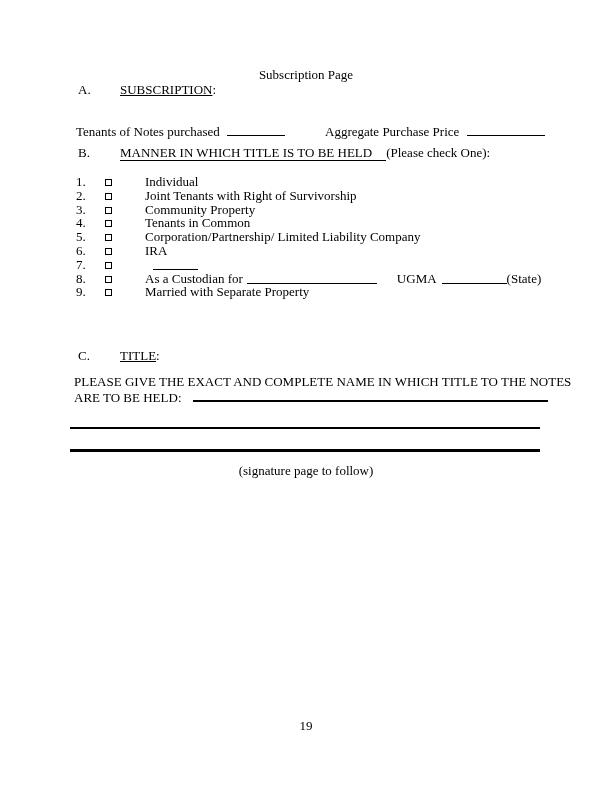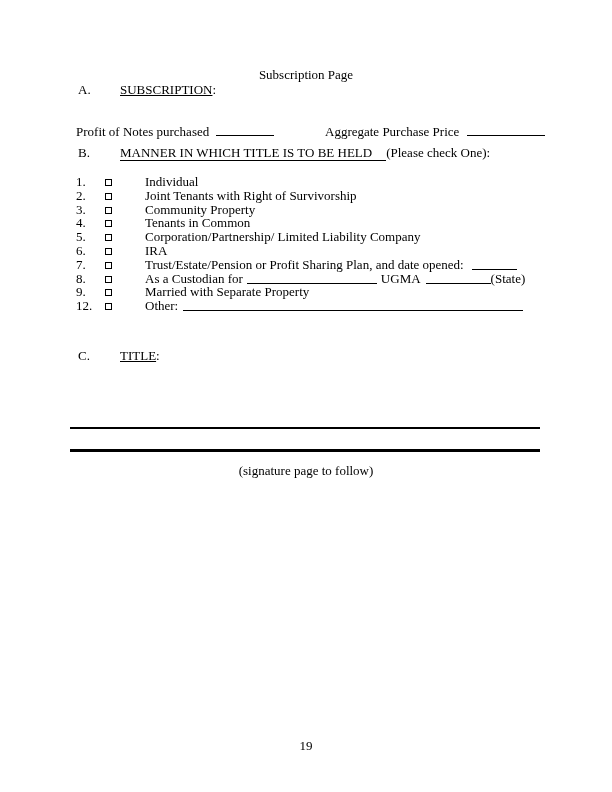--- a/index.html
+++ b/index.html
@@ -40,21 +40,21 @@
 
 <div class="page">
 
   <div class="abs center" style="top:67px;">Subscription Page</div>
 
   <div class="abs" style="left:78px; top:82px;">
     <span class="sec-letter">A.</span><span class="u">SUBSCRIPTION</span><span>:</span>
   </div>
 
   <div class="abs" style="left:76px; top:124px;">
-    <span>Profit of Notes purchased</span>
+    <span>Tenants of Notes purchased</span>
     <span class="blank" style="width:58px; margin-left:4px;"></span>
   </div>
   <div class="abs" style="left:325px; top:124px;">
     <span>Aggregate Purchase Price</span>
     <span class="blank" style="width:78px; margin-left:4px;"></span>
   </div>
 
   <div class="abs" style="left:78px; top:145px;">
     <span class="sec-letter">B.</span><span class="u-pad">MANNER IN WHICH TITLE IS TO BE HELD</span><span>(Please check One):</span>
   </div>
@@ -93,56 +93,54 @@
 
     <div class="opt-row">
       <span class="opt-num">6.</span>
       <span class="opt-box-col"><span class="cbx"></span></span>
       <span class="opt-label">IRA</span>
     </div>
 
     <div class="opt-row">
       <span class="opt-num">7.</span>
       <span class="opt-box-col"><span class="cbx"></span></span>
-      <span class="opt-label">Trust/Estate/Pension or Profit Sharing Plan, and date opened:</span>
       <span class="blank" style="width:45px; margin-left:8px;"></span>
     </div>
 
     <div class="opt-row">
       <span class="opt-num">8.</span>
       <span class="opt-box-col"><span class="cbx"></span></span>
       <span class="opt-label">As a Custodian for</span>
       <span class="blank" style="width:130px; margin-left:4px;"></span>
-      <span class="opt-label" style="margin-left:4px;text-align:right;">UGMA</span>
+      <span class="opt-label" style="margin-left:20px;text-align:right;">UGMA</span>
       <span class="blank" style="width:65px; margin-left:5px;"></span>
       <span class="opt-label">(State)</span>
     </div>
 
     <div class="opt-row">
       <span class="opt-num">9.</span>
       <span class="opt-box-col"><span class="cbx"></span></span>
       <span class="opt-label">Married with Separate Property</span>
     </div>
 
 
 
-    <div class="opt-row">
-      <span class="opt-num">12.</span>
-      <span class="opt-box-col"><span class="cbx"></span></span>
-      <span class="opt-label">Other:</span>
-      <span class="blank" style="width:340px; margin-left:5px;"></span>
-    </div>
 
   </div>
 
   <div class="abs" style="left:78px; top:348px;">
     <span class="sec-letter">C.</span><span class="u">TITLE</span><span>:</span>
   </div>
 
+  <div class="abs" style="left:74px; top:375px; line-height:14px;">
+    <span>PLEASE GIVE THE EXACT AND COMPLETE NAME IN WHICH TITLE TO THE NOTES</span><br>
+    <span>ARE TO BE HELD:</span>
+    <span class="blank thick" style="width:355px; margin-left:8px;"></span>
+  </div>
 
   <div class="rule" style="top:427px;"></div>
   <div class="rule heavy" style="top:449px;"></div>
 
   <div class="abs center" style="top:463px;">(signature page to follow)</div>
 
-  <div class="abs center" style="top:738px;">19</div>
+  <div class="abs center" style="top:718px;">19</div>
 
 </div>
 
 </body></html>

